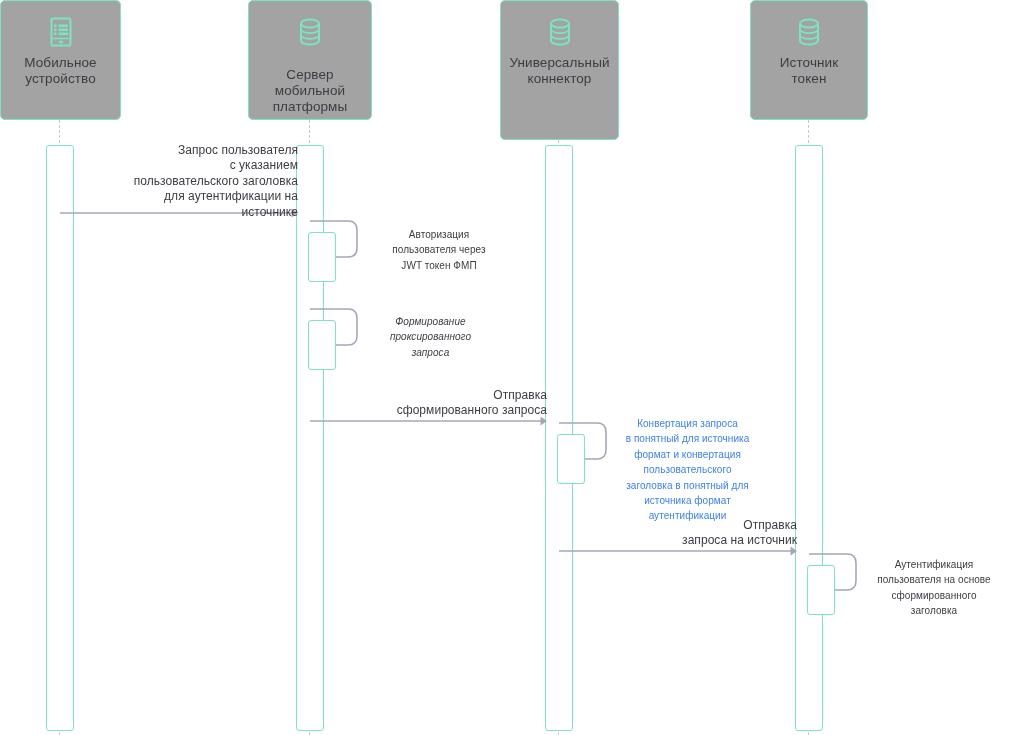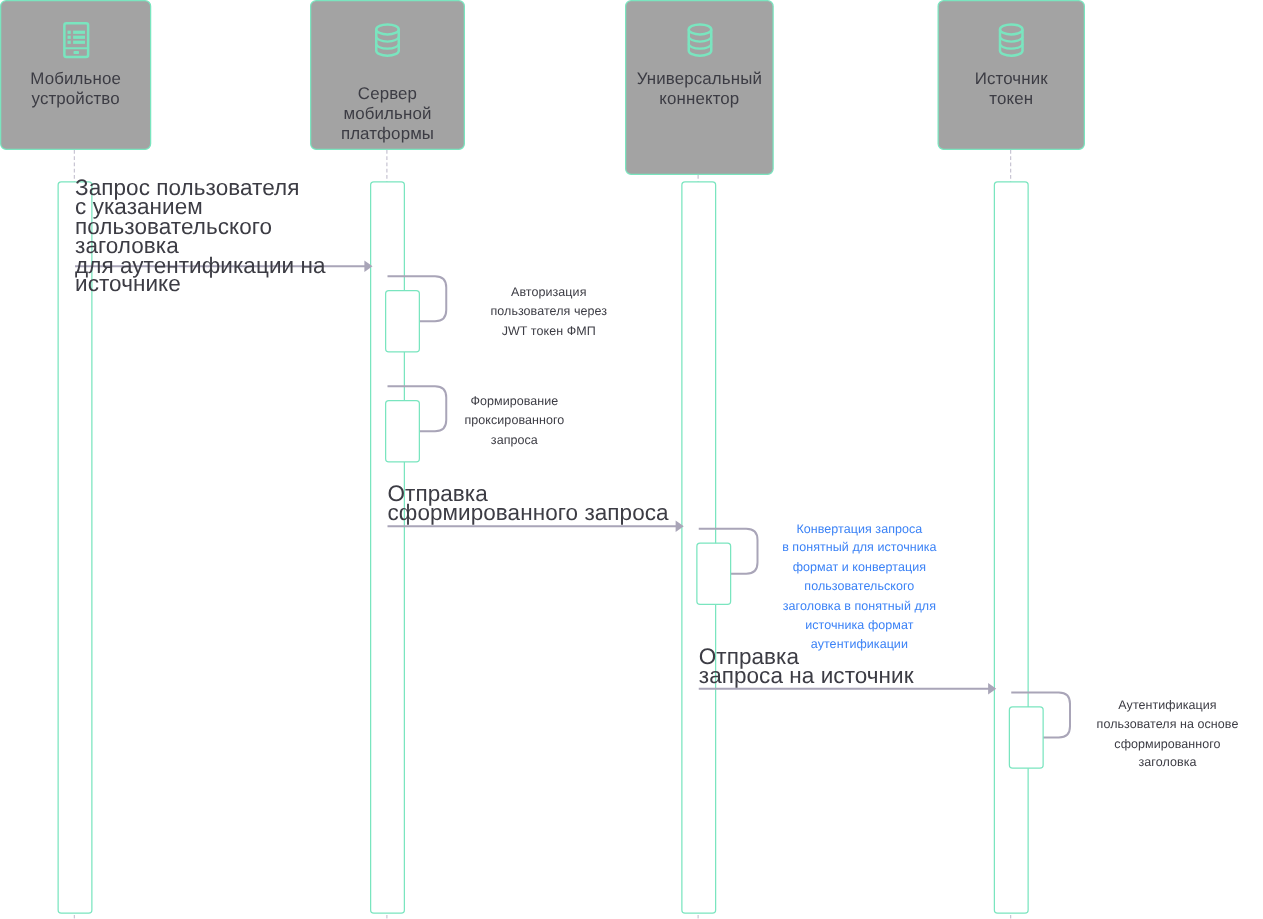--- a/index.html
+++ b/index.html
@@ -66,24 +66,24 @@
   }
 
   
   .msg-svg {
     position: absolute;
     overflow: visible;
     pointer-events: none;
   }
   .msg-label {
     position: absolute;
-    font-size: 18px;
+    font-size: 12px;
     line-height: 15.4px;
     color: #3c3c44;
-    text-align: left;
+    text-align: right;
     white-space: pre-line;
     letter-spacing: 0.05px;
   }
   .self-label {
     position: absolute;
     font-size: 10px;
     line-height: 15.4px;
     color: #3c3c44;
     text-align: center;
     white-space: pre-line;
@@ -188,21 +188,21 @@
         <path d="M 8 10 H 46 Q 55 10 55 19 V 37 Q 55 46 46 46 H 24" fill="none" stroke="#a9a5b8" stroke-width="1.6"></path>
         <polygon points="19,46 25.5,41.4 25.5,50.6" fill="#a9a5b8"></polygon>
       </svg>
       <div class="self-label" style="left: 373px; top: 227px; width: 132px; color: rgb(60, 60, 68);">Авторизация
 пользователя через
 JWT токен ФМП</div>
       <svg width="77" height="60" class="msg-svg" style="left: 302px; top: 299px;">
         <path d="M 8 10 H 46 Q 55 10 55 19 V 37 Q 55 46 46 46 H 24" fill="none" stroke="#a9a5b8" stroke-width="1.6"></path>
         <polygon points="19,46 25.5,41.4 25.5,50.6" fill="#a9a5b8"></polygon>
       </svg>
-      <div class="self-label" style="left: 351px; top: 314px; width: 121px; color: rgb(60, 60, 68);">Формирование
+      <div class="self-label" style="left: 370px; top: 314px; width: 121px; color: rgb(60, 60, 68); font-style: italic;">Формирование
 проксированного
 запроса</div>
       <svg width="77" height="60" class="msg-svg" style="left: 551px; top: 413px;">
         <path d="M 8 10 H 46 Q 55 10 55 19 V 37 Q 55 46 46 46 H 24" fill="none" stroke="#a9a5b8" stroke-width="1.6"></path>
         <polygon points="19,46 25.5,41.4 25.5,50.6" fill="#a9a5b8"></polygon>
       </svg>
       <div class="self-label" style="left: 600px; top: 416px; width: 175px; color: #3b82f6;">Конвертация запроса
 в понятный для источника
 формат и конвертация
 пользовательского

